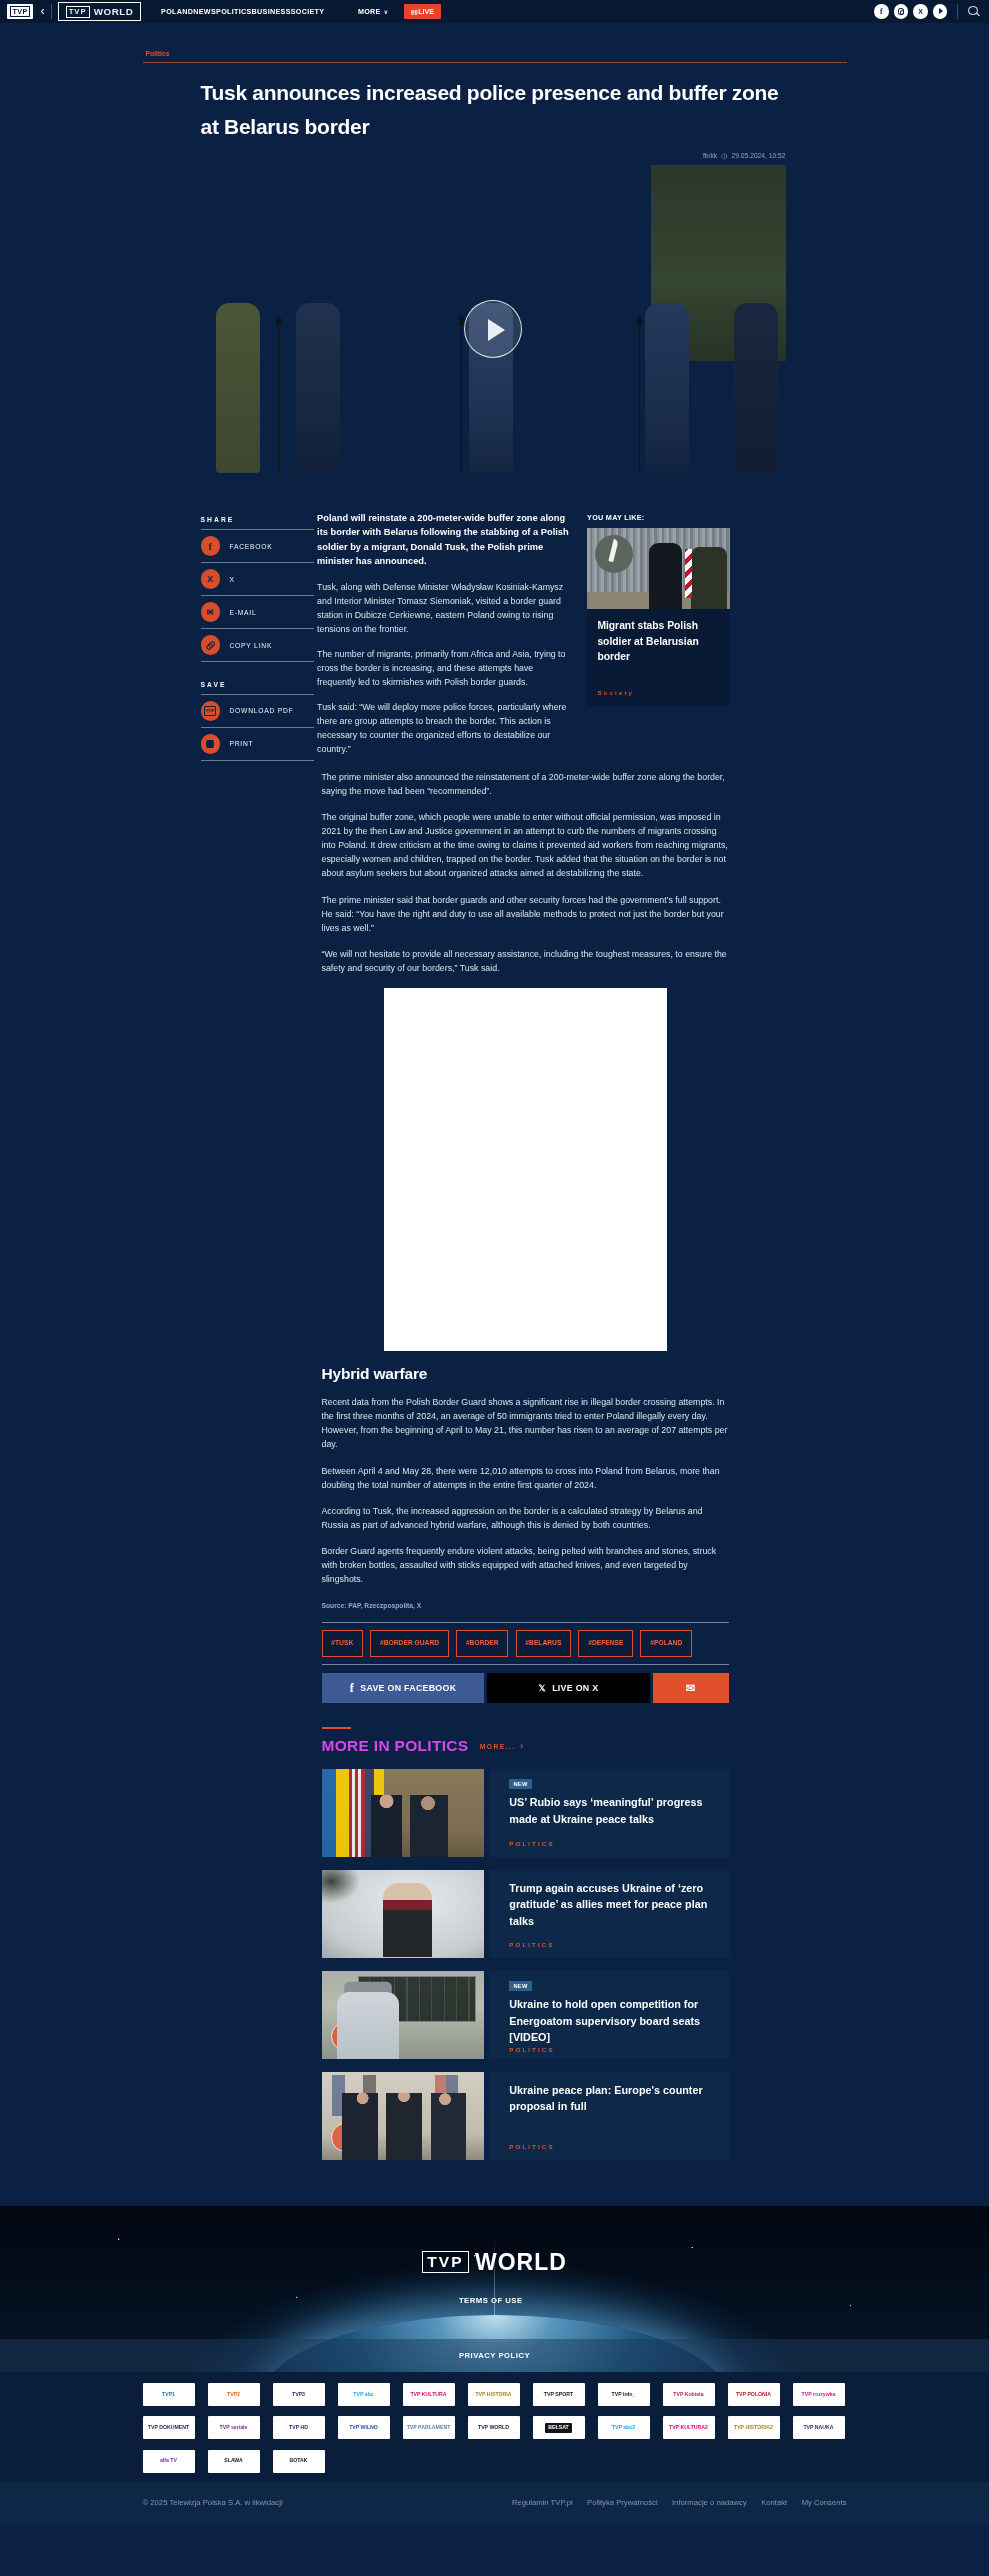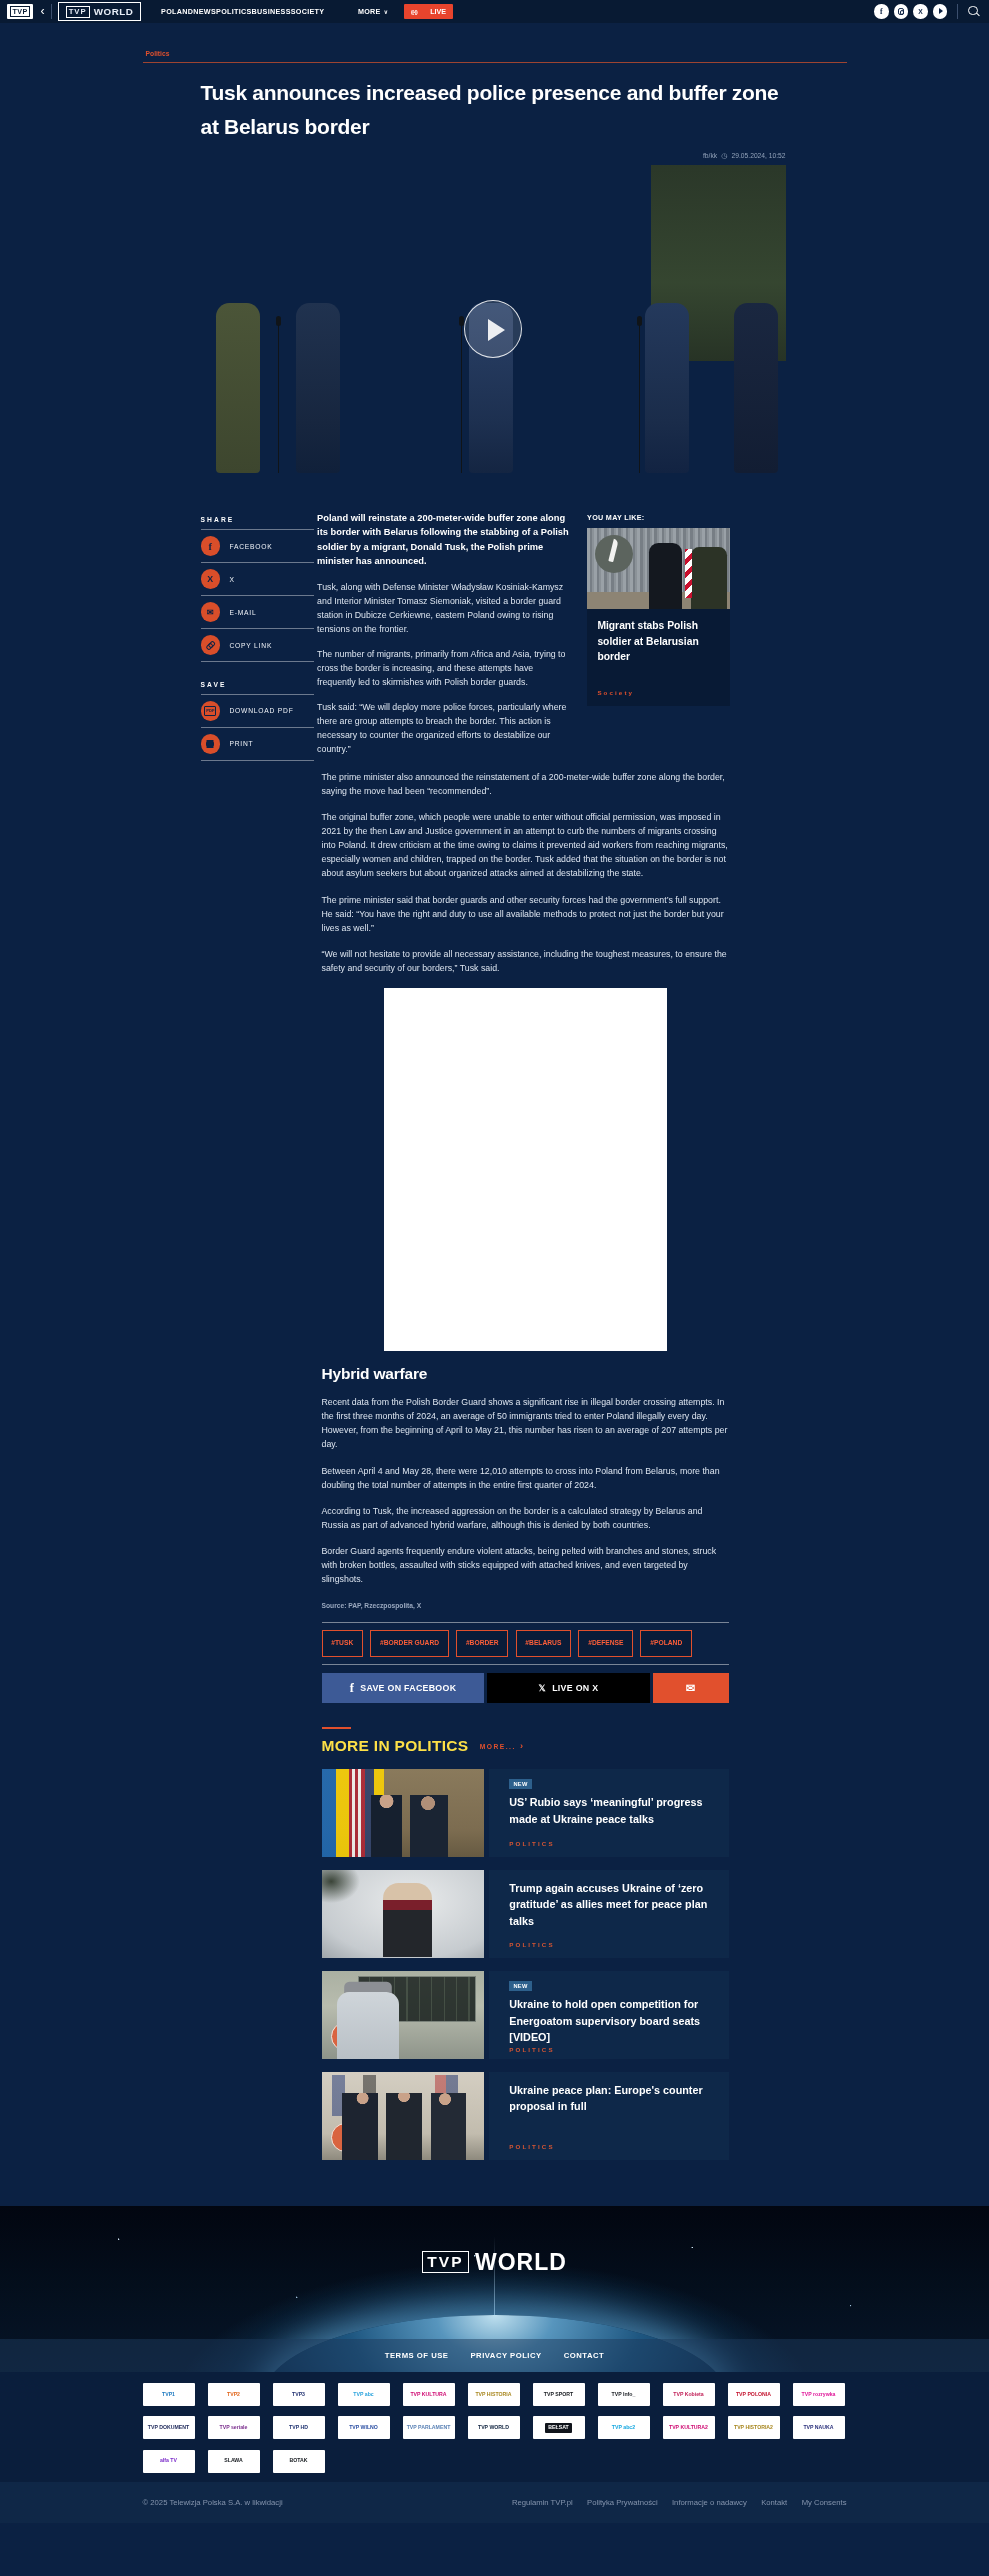--- a/index.html
+++ b/index.html
@@ -14,21 +14,21 @@
   .back-chevron { color:#fff; font-size:12.4px; margin:0 6.2px 0 7.2px; line-height:1; cursor:pointer; }
   .topbar-divider { width:0.5px; height:15.5px; background:#3c4f6e; margin-right:7.2px; }
   .world-logo { border:1px solid #fff; padding:2.1px 6.2px; display:flex; align-items:center; gap:4.1px; }
   .world-logo .box { border:0.8px solid #fff; font-weight:bold; font-size:7.7px; padding:0.5px 2.1px; letter-spacing:1px; }
   .world-logo .word { font-weight:bold; font-size:9.8px; letter-spacing:0.5px; }
   .topnav { display:flex; align-items:center; gap:17.5px; margin-left:20.6px; }
   .topnav .nav-item { color:#fff; font-weight:bold; font-size:7.2px; letter-spacing:0.3px; cursor:pointer; white-space:nowrap; }
   .nav-more { display:flex; align-items:center; gap:3.1px;padding-left:16px; }
   .nav-more .chev { font-size:5.7px; }
   .live-btn { background:#e8442d; color:#fff; font-weight:bold; font-size:7.2px; padding:3.1px 7.2px; margin-left:15.5px;
-      display:flex; align-items:center; gap:13px; cursor:pointer; border-radius:1px; }
+      display:flex; align-items:center; gap:1px; cursor:pointer; border-radius:1px; }
   .live-btn .pulse { font-size:5.2px; letter-spacing:-0.5px; }
   .topbar-right { position:absolute; right:7.2px; display:flex; align-items:center; gap:5.2px; }
   .soc { width:14.4px; height:14.4px; border-radius:50%; background:#fff; color:#0b2143; display:flex; align-items:center;
       justify-content:center; font-weight:bold; font-size:7.7px; cursor:pointer; position:relative; }
   .soc .ig { width:6.7px; height:6.7px; border:1px solid #0b2143; border-radius:2.1px; position:relative; }
   .soc .ig::after { content:""; position:absolute; left:1.3px; top:1.3px; width:2.1px; height:2.1px; border:0.8px solid #0b2143; border-radius:50%; }
   .soc .yt { width:0; height:0; border-left:4.6px solid #0b2143; border-top:3.1px solid transparent; border-bottom:3.1px solid transparent; margin-left:1px; }
   .sep-v { width:0.5px; height:15.5px; background:#3c4f6e; margin:0 4.1px; }
   .search-btn { width:15.5px; height:15.5px; position:relative; cursor:pointer; }
   .search-btn::before { content:""; position:absolute; left:2.1px; top:2.1px; width:7.2px; height:7.2px; border:1px solid #fff; border-radius:50%; }
@@ -126,21 +126,21 @@
       letter-spacing:0.3px; cursor:pointer; }
   .share-fb { background:#3d5a96; width:163px; }
   .share-x { background:#000; width:164px; }
   .share-mail { background:#e1502d; width:76px; font-size:11.3px; }
   .share-btn .f-ic { font-family:"Liberation Serif",serif; font-size:12.4px; }
 
   
   .more-section { width:407px; margin:24px 0 46px 179px; }
   .more-dash { width:29px; height:2.6px; background:#e1502d; margin-bottom:8.2px; }
   .more-head-row { display:flex; align-items:center; gap:11.3px; margin-bottom:13.4px; }
-  .more-title { font-size:15.5px; font-weight:bold; color:#fde047; letter-spacing:0.3px; }
+  .more-title { font-size:15.5px; font-weight:bold; color:#d946ef; letter-spacing:0.3px; }
   .more-link { color:#e1502d; font-size:6.7px; font-weight:bold; letter-spacing:1.5px; cursor:pointer; display:flex; align-items:center; gap:4.1px; }
   .more-link .arr { font-size:9.3px; }
 
   .news-item { display:flex; height:88px; margin-bottom:13px; cursor:pointer; }
   .news-thumb { width:162px; height:88px; position:relative; flex:0 0 162px; overflow:hidden; background:#33425f; }
   .news-card { flex:1; margin-left:5.2px; background:#0e2849; padding:10.3px 20.6px 9.3px; display:flex; flex-direction:column; align-items:flex-start; }
   .new-badge { background:#2d608c; color:#fff; font-size:5.7px; font-weight:bold; padding:2.1px 4.1px; letter-spacing:0.3px; margin-bottom:5.2px; }
   .news-title { font-size:10.8px; line-height:16.5px; font-weight:bold; color:#fff; }
   .news-cat { margin-top:auto; font-size:6.2px; font-weight:bold; letter-spacing:2.1px; color:#d45533; }
   .play-badge { position:absolute; left:9.3px; bottom:8.2px; width:29px; height:29px; border-radius:50%; background:#d96440; border:1px solid #f0e8e2; }
@@ -450,21 +450,21 @@
   </section>
 </div>
 
 <footer>
   <div class="footer-space">
     <div class="footer-logo">
       <span class="box">TVP</span>
       <span class="word">WORLD</span>
     </div>
     <div class="footer-links-strip">
-      <div style="display:flex;gap:22px;">
+      <div style="display:flex;gap:46px;flex-direction:column;">
 
       <span class="flink idx-0">TERMS OF USE</span>
           <span class="flink idx-1">PRIVACY POLICY</span>
           <span class="flink idx-2">CONTACT</span>
         </div>
     </div>
   </div>
 
   <div class="channels-section">
     <div class="container channels-wrap">

